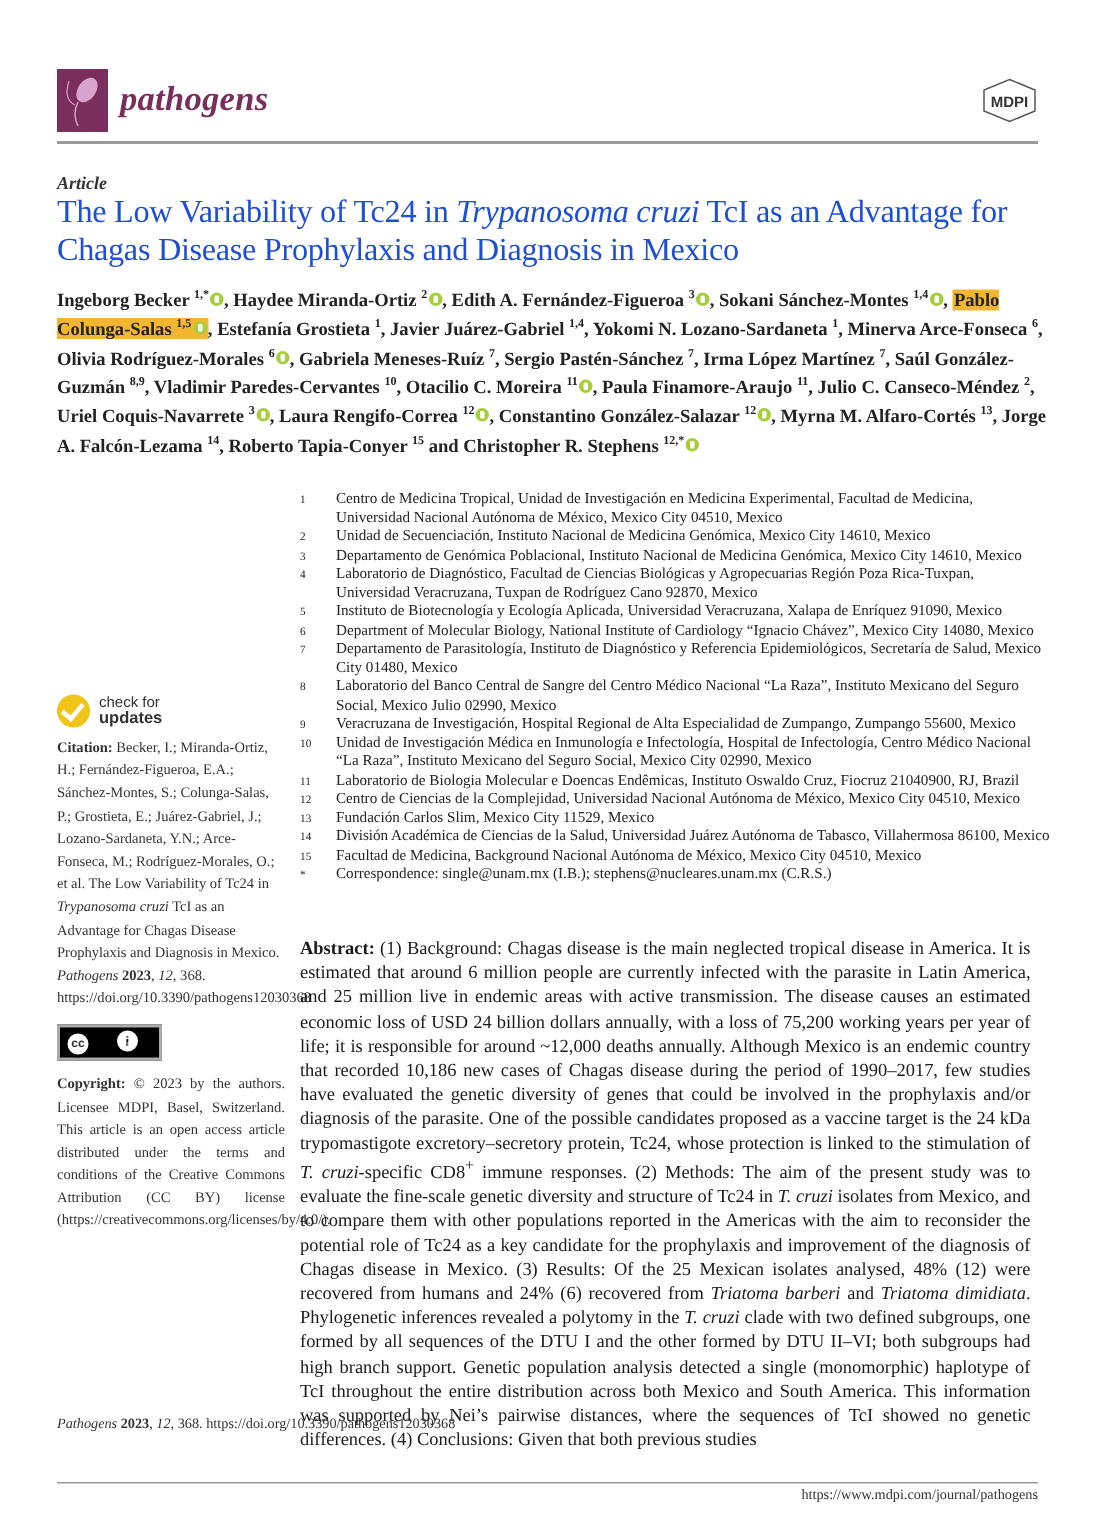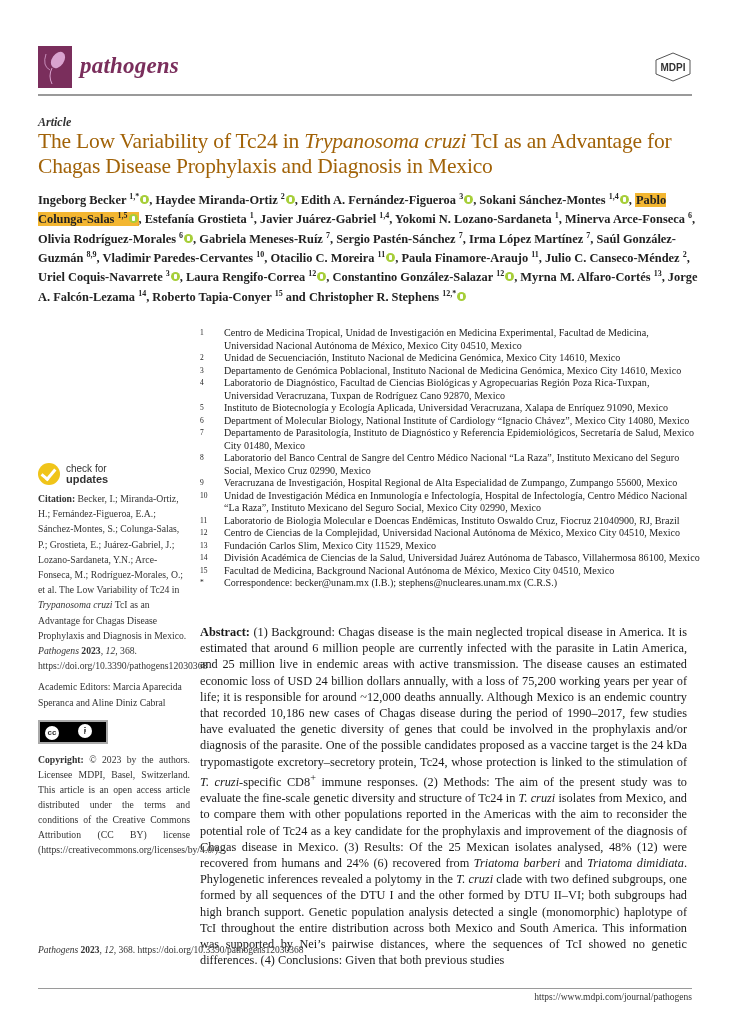--- a/index.html
+++ b/index.html
@@ -6,21 +6,21 @@
   html, body { width: 729px; height: 1024px; background: #ffffff; overflow: hidden; }
   body { position: relative; font-family: "Liberation Serif", "DejaVu Serif", serif; color: #1a1a1a; }
 
   .header { position: absolute; left: 38px; top: 46px; width: 654px; height: 48px; }
   .logo-box { position: absolute; left: 0; top: 0; width: 34px; height: 42px; background: #7a2e5c; }
   .journal-name { position: absolute; left: 42px; top: 7px; font-size: 23px; font-style: italic; font-weight: bold; color: #7a2e5c; letter-spacing: 0.2px; }
   .mdpi-logo { position: absolute; right: 0; top: 6px; width: 38px; height: 30px; }
   .header-rule { position: absolute; left: 38px; top: 94px; width: 654px; height: 2px; background: #9a9a9a; }
 
   .article-type { position: absolute; left: 38px; top: 115px; font-size: 12px; font-style: italic; color: #333; font-weight: bold; }
-  .title { position: absolute; left: 38px; top: 129px; width: 660px; font-size: 21.5px; line-height: 25px; color: #a16207; letter-spacing: -0.2px; }
+  .title { position: absolute; left: 38px; top: 129px; width: 660px; font-size: 21.5px; line-height: 25px; color: #1d4ed8; letter-spacing: -0.2px; }
   .title i { font-style: italic; }
 
   .authors { position: absolute; left: 38px; top: 189px; width: 660px; font-size: 12.4px; line-height: 16.2px; font-weight: bold; color: #222; }
   .authors sup { font-size: 8px; font-weight: bold; }
   .orcid { display: inline-block; width: 9px; height: 9px; border-radius: 50%; background: #a6ce39; margin-left: 1px; vertical-align: 0px; position: relative; }
   .orcid::after { content: ""; position: absolute; left: 3px; top: 2px; width: 3px; height: 5px; background: #fff; border-radius: 1px; }
   .hl { background: #f3b631; padding: 0 1px; }
 
   .affils { position: absolute; left: 200px; top: 327px; width: 500px; font-size: 10.1px; line-height: 12.5px; color: #222; }
   .affil { display: flex; }
@@ -99,21 +99,21 @@
     <div class="affil">
       <span class="num">6</span>
       <span class="txt">Department of Molecular Biology, National Institute of Cardiology “Ignacio Chávez”, Mexico City 14080, Mexico</span>
     </div>
     <div class="affil">
       <span class="num">7</span>
       <span class="txt">Departamento de Parasitología, Instituto de Diagnóstico y Referencia Epidemiológicos, Secretaría de Salud, Mexico City 01480, Mexico</span>
     </div>
     <div class="affil">
       <span class="num">8</span>
-      <span class="txt">Laboratorio del Banco Central de Sangre del Centro Médico Nacional “La Raza”, Instituto Mexicano del Seguro Social, Mexico Cruz 02990, Mexico</span>
+      <span class="txt">Laboratorio del Banco Central de Sangre del Centro Médico Nacional “La Raza”, Instituto Mexicano del Seguro Social, Mexico Julio 02990, Mexico</span>
     </div>
     <div class="affil">
       <span class="num">9</span>
       <span class="txt">Veracruzana de Investigación, Hospital Regional de Alta Especialidad de Zumpango, Zumpango 55600, Mexico</span>
     </div>
     <div class="affil">
       <span class="num">10</span>
       <span class="txt">Unidad de Investigación Médica en Inmunología e Infectología, Hospital de Infectología, Centro Médico Nacional “La Raza”, Instituto Mexicano del Seguro Social, Mexico City 02990, Mexico</span>
     </div>
     <div class="affil">
@@ -131,36 +131,35 @@
     <div class="affil">
       <span class="num">14</span>
       <span class="txt">División Académica de Ciencias de la Salud, Universidad Juárez Autónoma de Tabasco, Villahermosa 86100, Mexico</span>
     </div>
     <div class="affil">
       <span class="num">15</span>
       <span class="txt">Facultad de Medicina, Background Nacional Autónoma de México, Mexico City 04510, Mexico</span>
     </div>
     <div class="affil">
       <span class="num">*</span>
-      <span class="txt">Correspondence: becker@unam.mx (I.B.); stephens@nucleares.unam.mx (C.R.S.)</span>
+      <span class="txt">Correspondence: single@unam.mx (I.B.); stephens@nucleares.unam.mx (C.R.S.)</span>
     </div>
   </div>
 
 <div class="sidebar">
   <div class="check">
     <div class="check-icon"></div>
     <div class="check-text">
       <span>check for</span>
       <b>updates</b>
     </div>
   </div>
   <div class="sb-block">
     <b>Citation:</b> <span>Becker, I.; Miranda-Ortiz, H.; Fernández-Figueroa, E.A.; Sánchez-Montes, S.; Colunga-Salas, P.; Grostieta, E.; Juárez-Gabriel, J.; Lozano-Sardaneta, Y.N.; Arce-Fonseca, M.; Rodríguez-Morales, O.; et al. The Low Variability of Tc24 in</span> <i>Trypanosoma cruzi</i> <span>TcI as an Advantage for Chagas Disease Prophylaxis and Diagnosis in Mexico.</span> <i>Pathogens</i> <b>2023</b>, <i>12</i><span>, 368. https://doi.org/10.3390/pathogens12030368</span>
   </div>
-  <div class="sb-block">Academic Editors: Marcia Aparecida Speranca and Aline Diniz Cabral</div>
   <div class="cc-badge">
     <div class="c1">cc</div>
     <div class="c2">i</div>
     <div class="by">BY</div>
   </div>
   <div class="sb-copy">
     <b>Copyright:</b> <span>© 2023 by the authors. Licensee MDPI, Basel, Switzerland. This article is an open access article distributed under the terms and conditions of the Creative Commons Attribution (CC BY) license (https://creativecommons.org/licenses/by/4.0/).</span>
   </div>
 </div>
 

